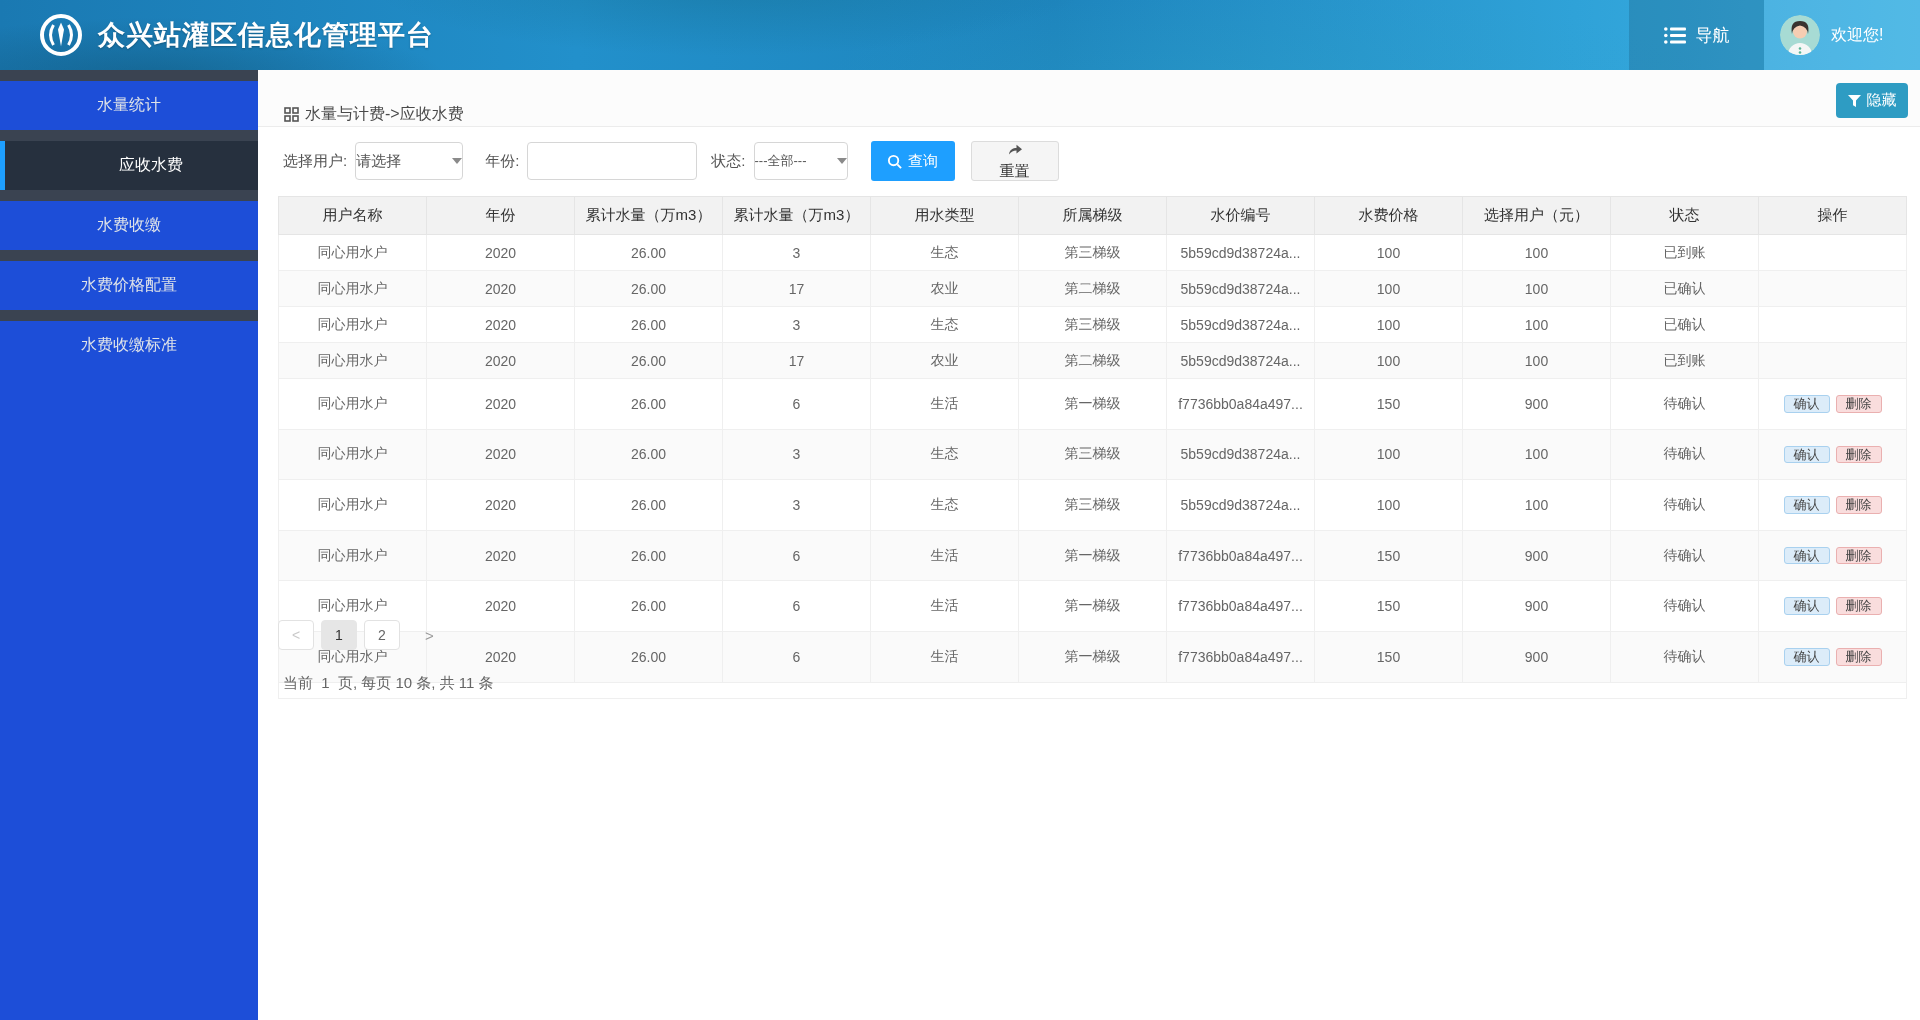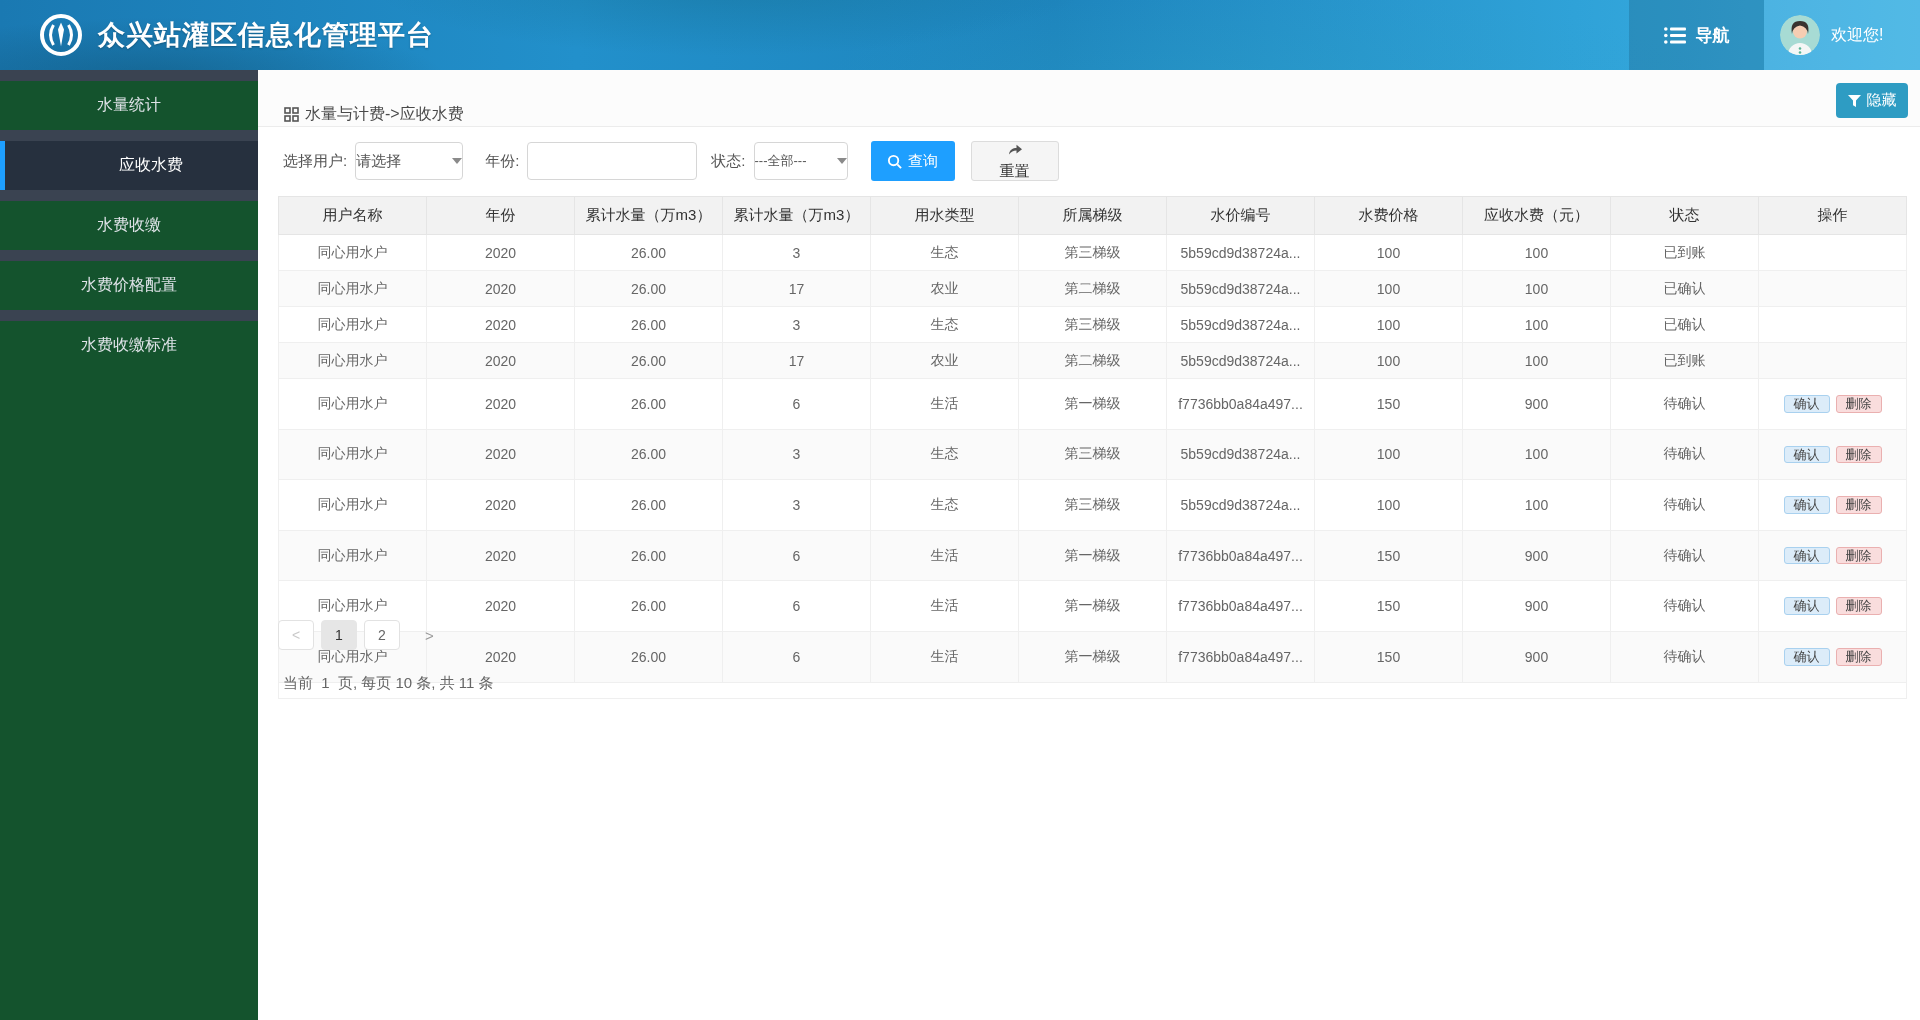--- a/index.html
+++ b/index.html
@@ -10,28 +10,28 @@
   .header{position:absolute;left:0;top:0;width:1920px;height:70px;
     background:
       radial-gradient(420px 90px at 8% 115%, rgba(12,70,100,.45), transparent 70%),
       radial-gradient(520px 110px at 38% -30%, rgba(16,96,120,.35), transparent 70%),
       radial-gradient(640px 130px at 66% 120%, rgba(45,160,200,.35), transparent 70%),
       linear-gradient(90deg,#1a79b2,#2290cb 30%,#1e85bd 55%,#2fa2d8 82%,#3fb2e4);}
   .brand{position:absolute;left:38px;top:0;height:70px;display:flex;align-items:center;gap:14px;}
   .title{font-size:27px;font-weight:bold;color:#fff;letter-spacing:1px;text-shadow:0 1px 2px rgba(0,0,0,.25);}
   .nav-block{position:absolute;right:156px;top:0;width:135px;height:70px;background:rgba(8,40,60,.18);
     display:flex;align-items:center;justify-content:center;gap:10px;cursor:pointer;}
-  .nav-label{font-size:17px;font-weight:bold;color:#fff;}
+  .nav-label{font-size:17px;font-weight:normal;color:#fff;}
   .user-block{position:absolute;right:0;top:0;width:156px;height:70px;background:rgba(255,255,255,.10);
     display:flex;align-items:center;gap:11px;padding-left:16px;box-sizing:border-box;}
   .welcome{font-size:16px;color:#fff;}
   .avatar{width:40px;height:40px;border-radius:50%;overflow:hidden;flex:0 0 auto;cursor:pointer;}
 
   
-  .sidebar{position:absolute;left:0;top:70px;width:258px;height:950px;background:#14532d;text-align:right;}
+  .sidebar{position:absolute;left:0;top:70px;width:258px;height:950px;background:#1d4ed8;text-align:right;}
   .side-gap{height:11px;background:#3a4351;}
   .side-item{height:49px;display:flex;align-items:center;justify-content:center;
     font-size:16px;color:#dfe3e8;cursor:pointer;position:relative;}
   .side-item.active{background:#26303e;color:#fff;padding-left:44px;}
   .side-item.active::before{content:'';position:absolute;left:0;top:0;width:5px;height:100%;background:#1e9fff;}
 
   
   .main{position:absolute;left:258px;top:70px;width:1662px;height:950px;background:#fff;}
   .crumb-bar{position:absolute;left:0;top:0;width:100%;height:57px;background:#fcfcfc;
     border-bottom:1px solid #ececec;box-sizing:border-box;}
@@ -195,21 +195,21 @@
       <thead>
         <tr>
             <th>用户名称</th>
             <th>年份</th>
             <th>累计水量（万m3）</th>
             <th>累计水量（万m3）</th>
             <th>用水类型</th>
             <th>所属梯级</th>
             <th>水价编号</th>
             <th>水费价格</th>
-            <th>应收水费（元）</th>
+            <th>选择用户（元）</th>
             <th>状态</th>
             <th>操作</th>
           </tr>
       </thead>
       <tbody>
           <tr>
             <td>同心用水户</td>
             <td>2020</td>
             <td>26.00</td>
             <td>3</td>

